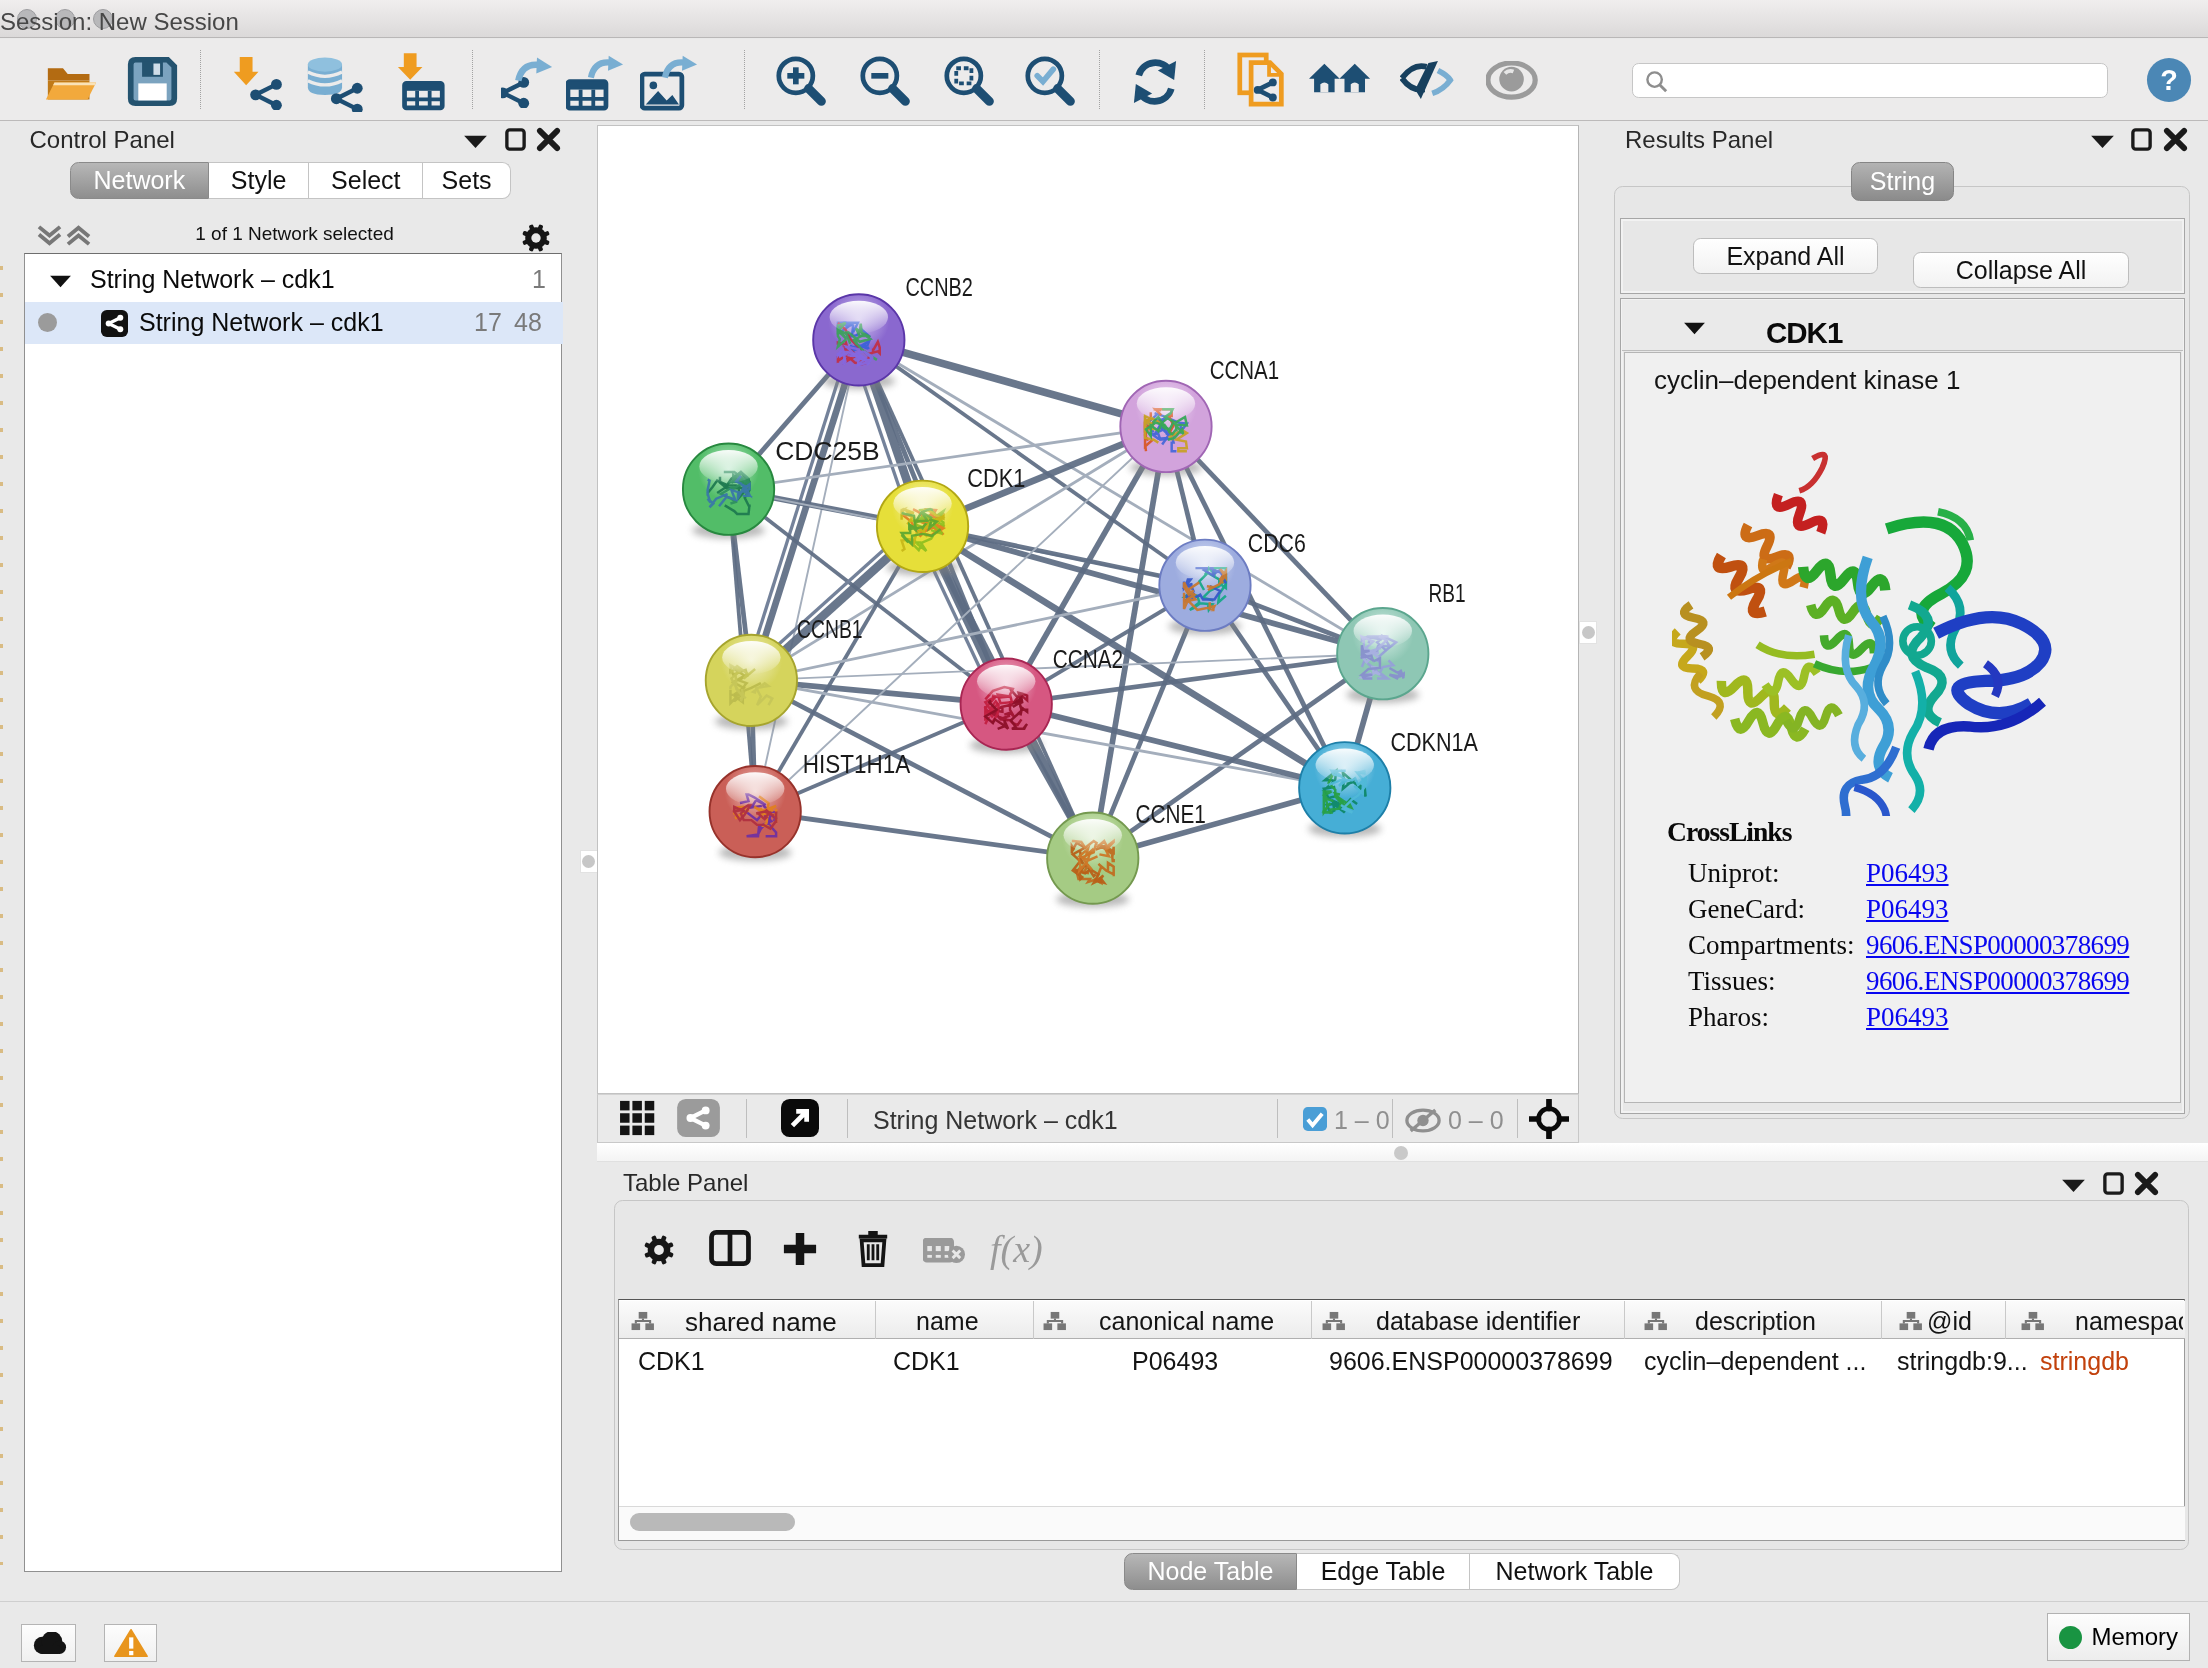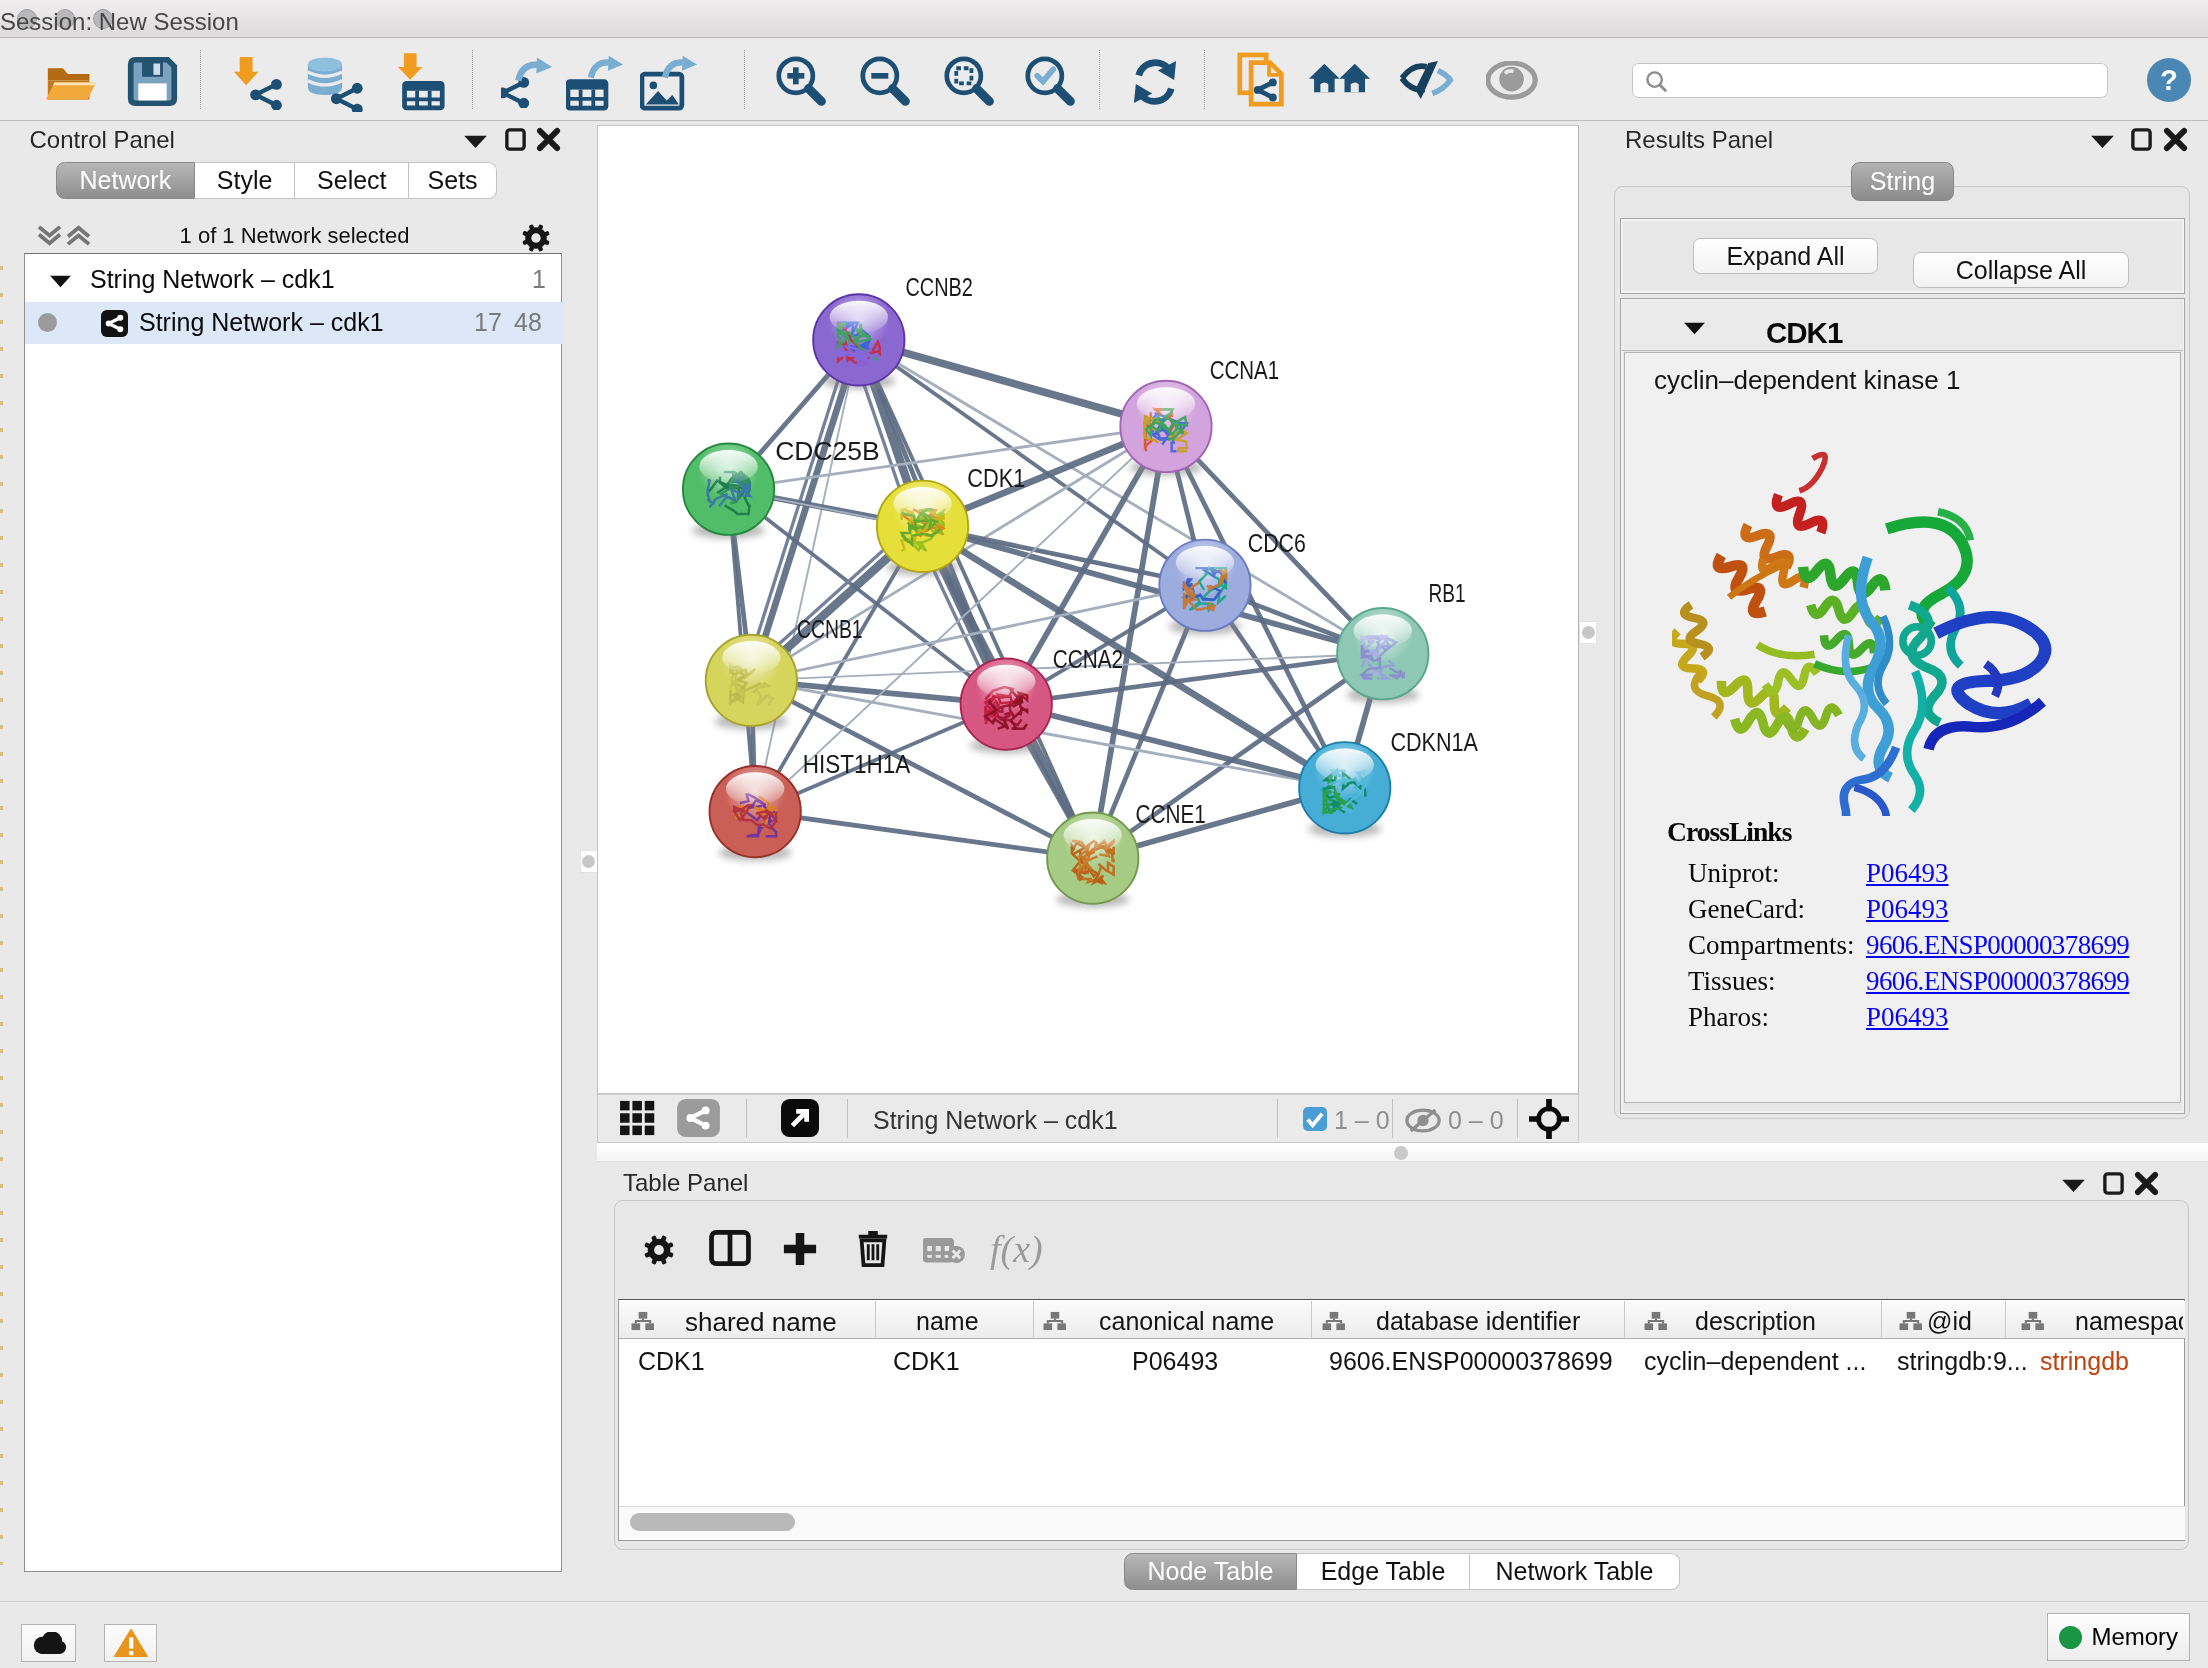--- a/index.html
+++ b/index.html
@@ -179,35 +179,35 @@
 <div class="abs panel-title" style="left:29.5px;top:126px">Control Panel</div>
 <svg class="abs" style="left:462px;top:133px" width="27" height="17" viewBox="0 0 28 18">
     <path d="M2 3 L26 3 L14 16 Z" fill="#1a1a1a"></path>
   </svg>
 <svg class="abs" style="left:504px;top:127px" width="23" height="25" viewBox="0 0 24 26">
     <rect x="3" y="3" width="18" height="20" rx="3" fill="none" stroke="#1a1a1a" stroke-width="3.5"></rect>
   </svg>
 <svg class="abs" style="left:536px;top:127px" width="25" height="25" viewBox="0 0 26 26">
     <path d="M4 4 L22 22 M22 4 L4 22" stroke="#1a1a1a" stroke-width="6" stroke-linecap="round"></path>
   </svg>
-<div class="abs tabs" style="left:56px;top:162px;width:441px">
+<div class="abs tabs" style="left:70px;top:162px;width:441px">
   <div class="tab sel first" style="width:139px">Network</div>
   <div class="tab" style="width:101px">Style</div>
   <div class="tab" style="width:114px">Select</div>
   <div class="tab last" style="width:88px">Sets</div>
 </div>
 <svg class="abs" style="left:36px;top:224px" width="27" height="23" viewBox="0 0 28 24">
     <path d="M3 3 L14 12 L25 3" fill="none" stroke="#777" stroke-width="4"></path>
     <path d="M3 11 L14 20 L25 11" fill="none" stroke="#777" stroke-width="4"></path>
   </svg>
 <svg class="abs" style="left:65px;top:224px" width="27" height="23" viewBox="0 0 28 24">
     <path d="M3 21 L14 12 L25 21" fill="none" stroke="#777" stroke-width="4"></path>
     <path d="M3 13 L14 4 L25 13" fill="none" stroke="#777" stroke-width="4"></path>
   </svg>
-<div class="abs" style="left:114px;top:223px;width:361px;text-align:center;font-size:22px;color:#111">1 of 1 Network selected</div>
+<div class="abs" style="left:114px;top:223px;width:361px;text-align:center;font-size:19px;color:#111">1 of 1 Network selected</div>
 <svg class="abs" style="left:521px;top:223px" width="30" height="30" viewBox="0 0 32 32">
     <circle cx="16" cy="16" r="11.5" fill="#161616"></circle>
     <rect x="13.7" y="1.0" width="4.7" height="6.5" rx="1.5" fill="#161616" transform="rotate(22.5 16 16)"></rect>
     <rect x="13.7" y="1.0" width="4.7" height="6.5" rx="1.5" fill="#161616" transform="rotate(67.5 16 16)"></rect>
     <rect x="13.7" y="1.0" width="4.7" height="6.5" rx="1.5" fill="#161616" transform="rotate(112.5 16 16)"></rect>
     <rect x="13.7" y="1.0" width="4.7" height="6.5" rx="1.5" fill="#161616" transform="rotate(157.5 16 16)"></rect>
     <rect x="13.7" y="1.0" width="4.7" height="6.5" rx="1.5" fill="#161616" transform="rotate(202.5 16 16)"></rect>
     <rect x="13.7" y="1.0" width="4.7" height="6.5" rx="1.5" fill="#161616" transform="rotate(247.5 16 16)"></rect>
     <rect x="13.7" y="1.0" width="4.7" height="6.5" rx="1.5" fill="#161616" transform="rotate(292.5 16 16)"></rect>
     <rect x="13.7" y="1.0" width="4.7" height="6.5" rx="1.5" fill="#161616" transform="rotate(337.5 16 16)"></rect>

